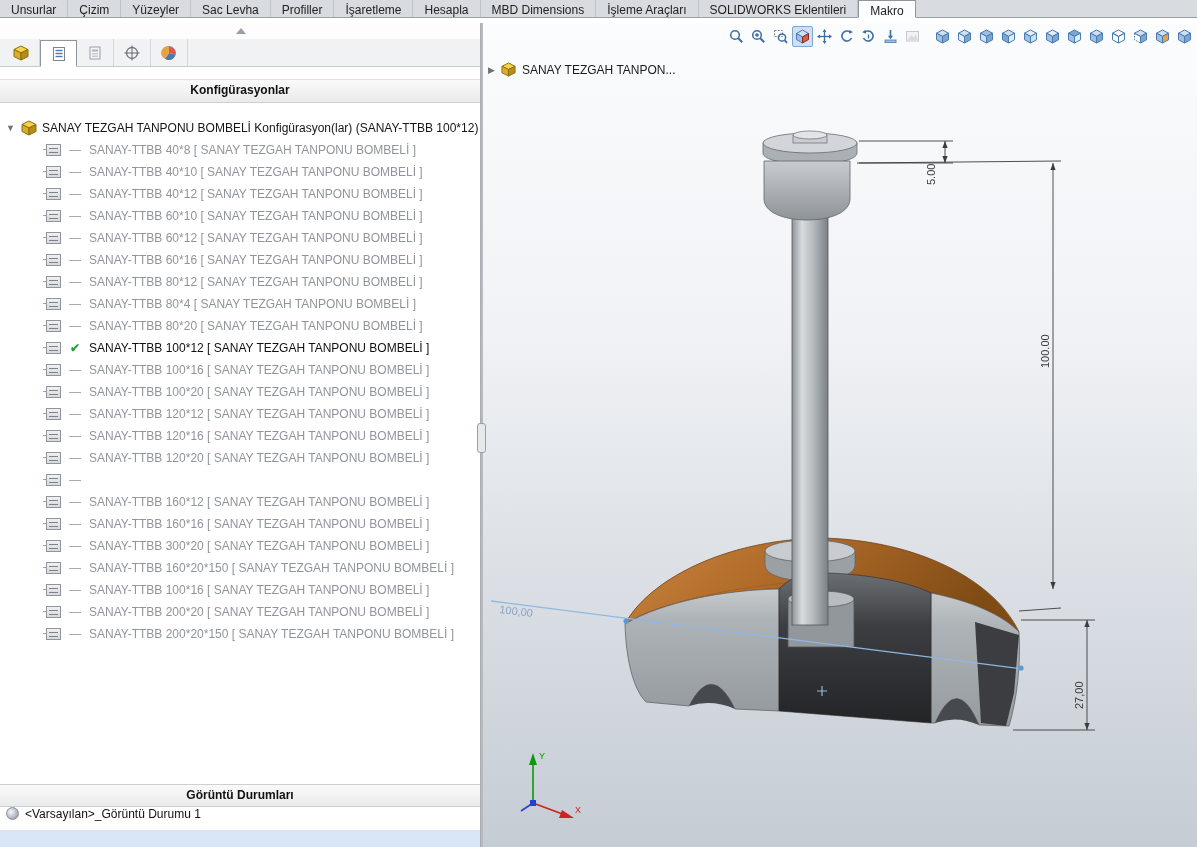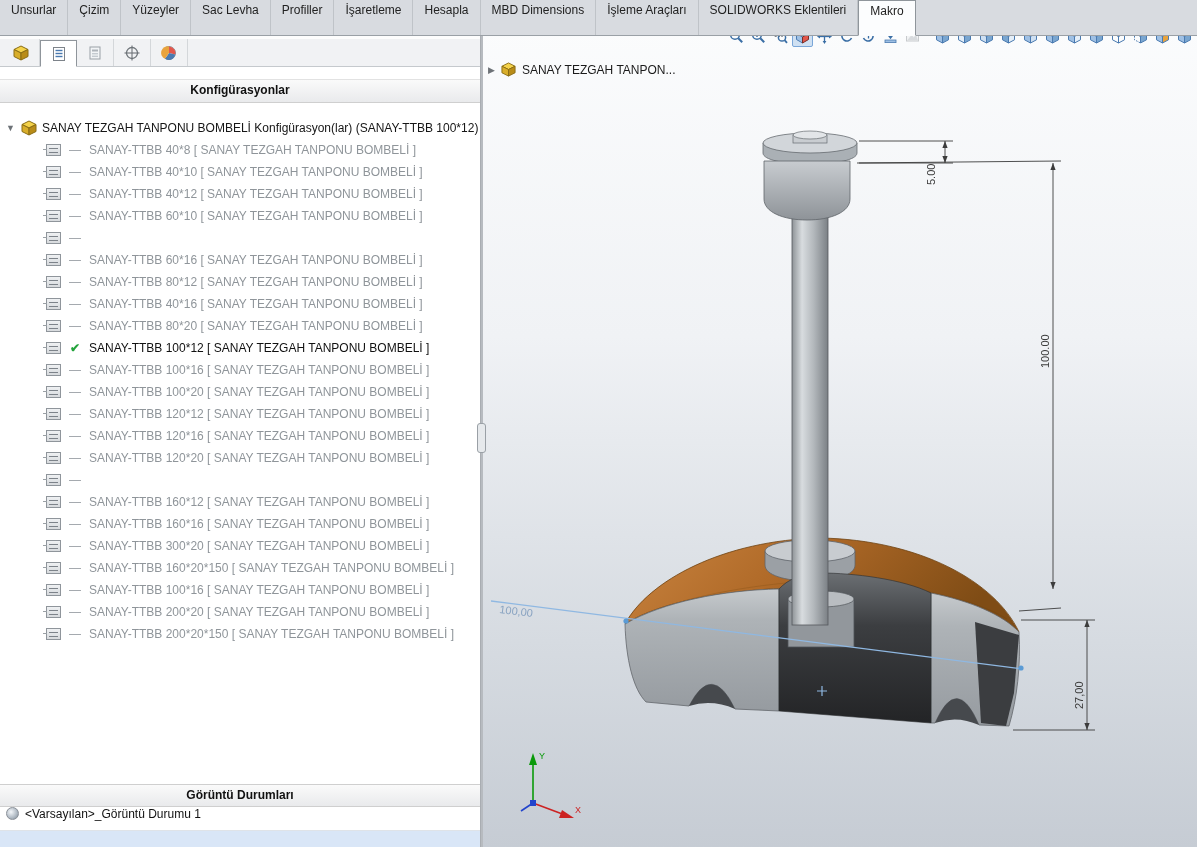--- a/index.html
+++ b/index.html
@@ -1,20 +1,20 @@
 <!DOCTYPE html>
 <html><head>
 <meta charset="utf-8">
 <style>
   * { box-sizing: border-box; margin: 0; padding: 0; }
   html,body { width:1197px; height:847px; overflow:hidden; }
   body { font-family:"Liberation Sans", sans-serif; background:#fff; position:relative; font-size:12px; color:#222; }
 
   
-  .cmd-bar { position:absolute; top:0; left:0; right:0; height:36px; background:#d8dbe0;
+  .cmd-bar { position:absolute; top:0; left:0; right:0; height:18px; background:#d8dbe0;
              border-bottom:1px solid #9aa0a6; display:flex; align-items:stretch; z-index:20; }
   .cmd-tab { padding:0 11px; line-height:21px; color:#222; border-right:1px solid #bfc3c8; white-space:nowrap; cursor:default; }
   .cmd-tab.active { background:#fcfdfe; border:1px solid #8f959b; border-bottom:1px solid #fcfdfe; margin-bottom:-1px; }
 
   
   .left-panel { position:absolute; top:23px; left:0; width:481px; bottom:0; background:#fff;
                 border-right:1px solid #a9adb2; overflow:hidden; }
   .panel-strip { height:16px; position:relative; background:#fdfdfd; }
   .grip-tri { position:absolute; left:50%; top:5px; margin-left:-4px; width:0; height:0;
               border-left:5px solid transparent; border-right:5px solid transparent; border-bottom:6px solid #9aa0a6; }
@@ -183,38 +183,39 @@
       <div class="tree-row">
         <span class="cfg-icon"></span>
         <span class="mark dash">—</span>
 
         <span>SANAY-TTBB 60*10 [ SANAY TEZGAH TANPONU BOMBELİ ]</span>
       </div>
       <div class="tree-row">
         <span class="cfg-icon"></span>
         <span class="mark dash">—</span>
 
+        <span>SANAY-TTBB 60*12 [ SANAY TEZGAH TANPONU BOMBELİ ]</span>
       </div>
       <div class="tree-row">
         <span class="cfg-icon"></span>
         <span class="mark dash">—</span>
 
         <span>SANAY-TTBB 60*16 [ SANAY TEZGAH TANPONU BOMBELİ ]</span>
       </div>
       <div class="tree-row">
         <span class="cfg-icon"></span>
         <span class="mark dash">—</span>
 
         <span>SANAY-TTBB 80*12 [ SANAY TEZGAH TANPONU BOMBELİ ]</span>
       </div>
       <div class="tree-row">
         <span class="cfg-icon"></span>
         <span class="mark dash">—</span>
 
-        <span>SANAY-TTBB 40*16 [ SANAY TEZGAH TANPONU BOMBELİ ]</span>
+        <span>SANAY-TTBB 80*4 [ SANAY TEZGAH TANPONU BOMBELİ ]</span>
       </div>
       <div class="tree-row">
         <span class="cfg-icon"></span>
         <span class="mark dash">—</span>
 
         <span>SANAY-TTBB 80*20 [ SANAY TEZGAH TANPONU BOMBELİ ]</span>
       </div>
       <div class="tree-row active">
         <span class="cfg-icon"></span>
 

